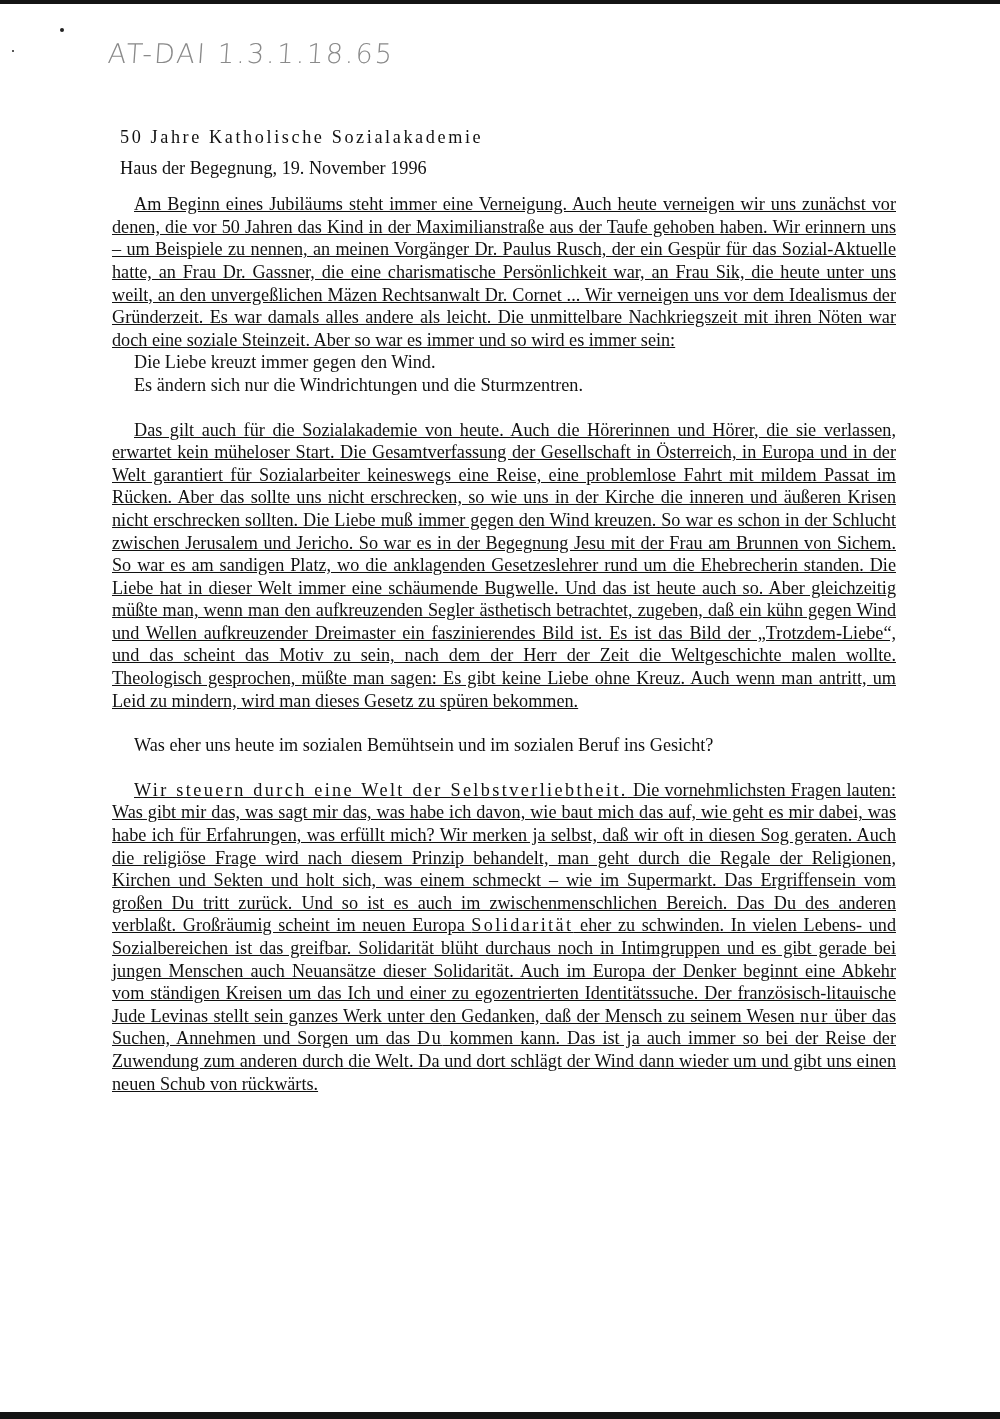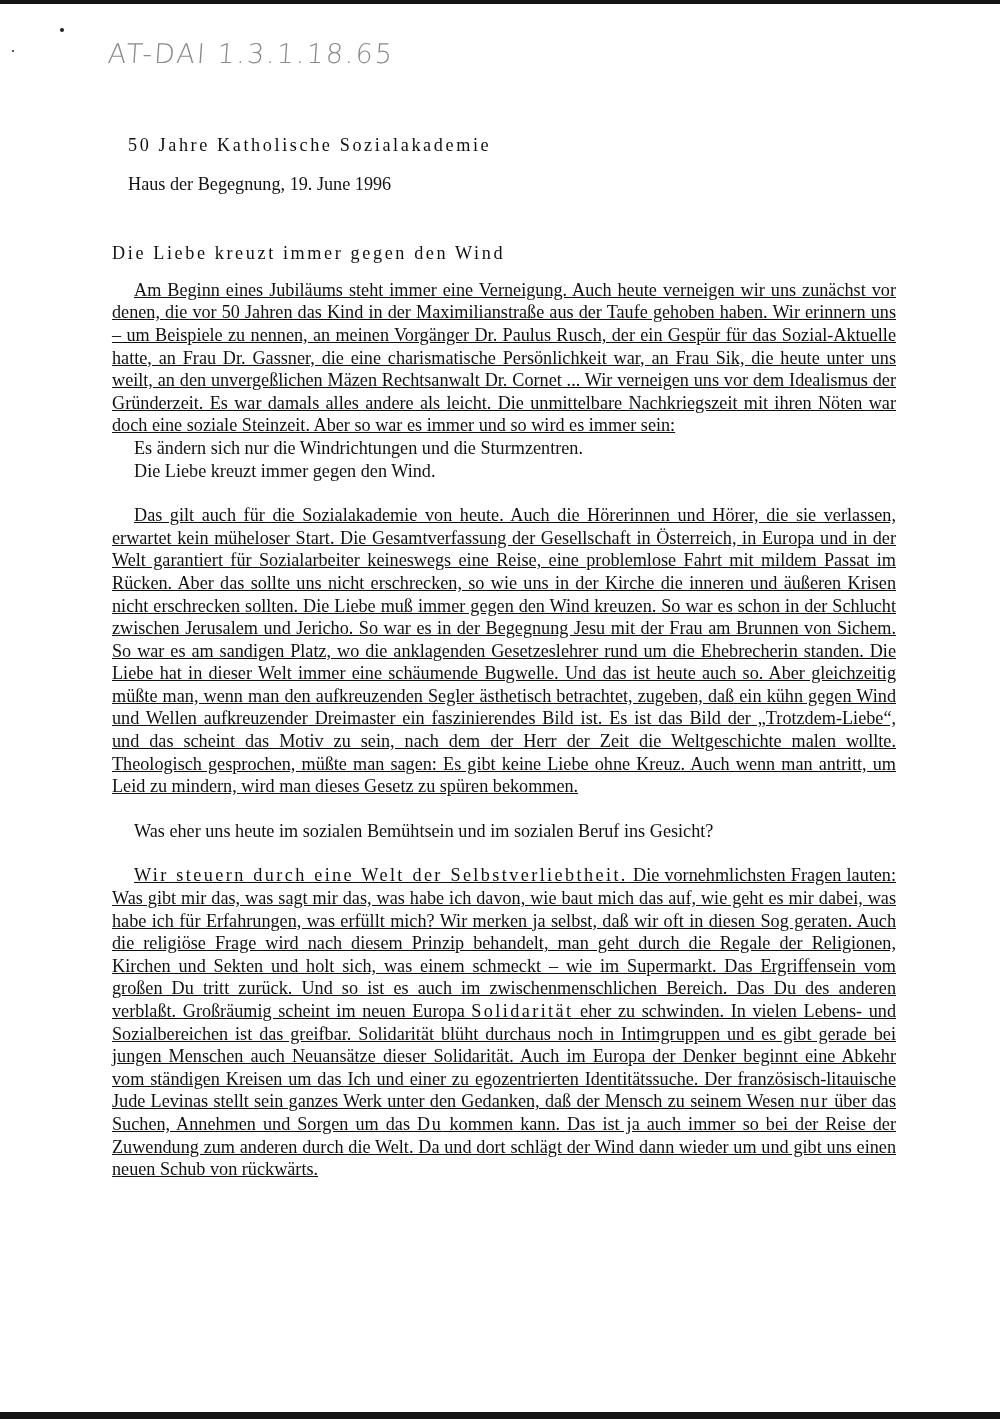--- a/index.html
+++ b/index.html
@@ -13,47 +13,46 @@
     .speck { position: absolute; border-radius: 50%; background: #222; }
     .archive-ref {
       position: absolute; left: 108px; top: 38px;
       font-family: "DejaVu Sans", sans-serif; font-size: 27px; font-weight: 200;
       color: #8a8a8a; letter-spacing: 2px; transform: skewX(-4deg);
     }
     .page { position: absolute; left: 112px; top: 118px; width: 784px; font-size: 18.2px; line-height: 22.6px; }
     .spaced { letter-spacing: 2.6px; }
     .p { text-align: justify; margin: 0; }
     .indent { text-indent: 22px; text-decoration: underline; }
-    .header-line { margin: 16px; }
+    .header-line { margin: 8px; }
     .title { margin: 47px 0 0 0; }
     .para1 { margin-top: 14px; }
     .motto { margin: 0 0 0 22px; }
     .gap { height: 22px; }
     .q { margin: 0 0 0 22px; }
     .sp { letter-spacing: 2.4px; }
     .sp-s { letter-spacing: 1.6px; }
   </style>
 </head>
 <body>
 
 <div class="bar-top"></div>
 <div class="speck" style="left:60px;top:28px;width:4px;height:4px;"></div>
 <div class="speck" style="left:12px;top:50px;width:2px;height:2px;"></div>
 
 <div class="archive-ref">AT-DAI 1.3.1.18.65</div>
 
 <div class="page">
   <p class="header-line spaced">50 Jahre Katholische Sozialakademie</p>
-  <p class="header-line">Haus der Begegnung, 19. June 1996</p>
+  <p class="header-line">Haus der Begegnung, 19. November 1996</p>
 
-  <p class="title spaced">Die Liebe kreuzt immer gegen den Wind</p>
 
   <p class="p indent para1">Am Beginn eines Jubiläums steht immer eine Verneigung. Auch heute verneigen wir uns zunächst vor denen, die vor 50 Jahren das Kind in der Maximilianstraße aus der Taufe gehoben haben. Wir erinnern uns – um Beispiele zu nennen, an meinen Vorgänger Dr. Paulus Rusch, der ein Gespür für das Sozial-Aktuelle hatte, an Frau Dr. Gassner, die eine charismatische Persönlichkeit war, an Frau Sik, die heute unter uns weilt, an den unvergeßlichen Mäzen Rechtsanwalt Dr. Cornet ... Wir verneigen uns vor dem Idealismus der Gründerzeit. Es war damals alles andere als leicht. Die unmittelbare Nachkriegszeit mit ihren Nöten war doch eine soziale Steinzeit. Aber so war es immer und so wird es immer sein:</p>
+  <p class="motto">Die Liebe kreuzt immer gegen den Wind.</p>
   <p class="motto">Es ändern sich nur die Windrichtungen und die Sturmzentren.</p>
-  <p class="motto">Die Liebe kreuzt immer gegen den Wind.</p>
 
   <div class="gap"></div>
   <p class="p indent">Das gilt auch für die Sozialakademie von heute. Auch die Hörerinnen und Hörer, die sie verlassen, erwartet kein müheloser Start. Die Gesamtverfassung der Gesellschaft in Österreich, in Europa und in der Welt garantiert für Sozialarbeiter keineswegs eine Reise, eine problemlose Fahrt mit mildem Passat im Rücken. Aber das sollte uns nicht erschrecken, so wie uns in der Kirche die inneren und äußeren Krisen nicht erschrecken sollten. Die Liebe muß immer gegen den Wind kreuzen. So war es schon in der Schlucht zwischen Jerusalem und Jericho. So war es in der Begegnung Jesu mit der Frau am Brunnen von Sichem. So war es am sandigen Platz, wo die anklagenden Gesetzeslehrer rund um die Ehebrecherin standen. Die Liebe hat in dieser Welt immer eine schäumende Bugwelle. Und das ist heute auch so. Aber gleichzeitig müßte man, wenn man den aufkreuzenden Segler ästhetisch betrachtet, zugeben, daß ein kühn gegen Wind und Wellen aufkreuzender Dreimaster ein faszinierendes Bild ist. Es ist das Bild der „Trotzdem-Liebe“, und das scheint das Motiv zu sein, nach dem der Herr der Zeit die Weltgeschichte malen wollte. Theologisch gesprochen, müßte man sagen: Es gibt keine Liebe ohne Kreuz. Auch wenn man antritt, um Leid zu mindern, wird man dieses Gesetz zu spüren bekommen.</p>
 
   <div class="gap"></div>
   <p class="q">Was eher uns heute im sozialen Bemühtsein und im sozialen Beruf ins Gesicht?</p>
 
   <div class="gap"></div>
   <p class="p indent"><span class="sp">Wir steuern durch eine Welt der Selbstverliebtheit.</span><span> Die vornehmlichsten Fragen lauten: Was gibt mir das, was sagt mir das, was habe ich davon, wie baut mich das auf, wie geht es mir dabei, was habe ich für Erfahrungen, was erfüllt mich? Wir merken ja selbst, daß wir oft in diesen Sog geraten. Auch die religiöse Frage wird nach diesem Prinzip behandelt, man geht durch die Regale der Religionen, Kirchen und Sekten und holt sich, was einem schmeckt – wie im Supermarkt. Das Ergriffensein vom großen Du tritt zurück. Und so ist es auch im zwischenmenschlichen Bereich. Das Du des anderen verblaßt. Großräumig scheint im neuen Europa </span><span class="sp">Solidarität</span><span> eher zu schwinden. In vielen Lebens- und Sozialbereichen ist das greifbar. Solidarität blüht durchaus noch in Intimgruppen und es gibt gerade bei jungen Menschen auch Neuansätze dieser Solidarität. Auch im Europa der Denker beginnt eine Abkehr vom ständigen Kreisen um das Ich und einer zu egozentrierten Identitätssuche. Der französisch-litauische Jude Levinas stellt sein ganzes Werk unter den Gedanken, daß der Mensch zu seinem Wesen </span><span class="sp-s">nur</span><span> über das Suchen, Annehmen und Sorgen um das </span><span class="sp-s">Du</span><span> kommen kann. Das ist ja auch immer so bei der Reise der Zuwendung zum anderen durch die Welt. Da und dort schlägt der Wind dann wieder um und gibt uns einen neuen Schub von rückwärts.</span></p>
 </div>

